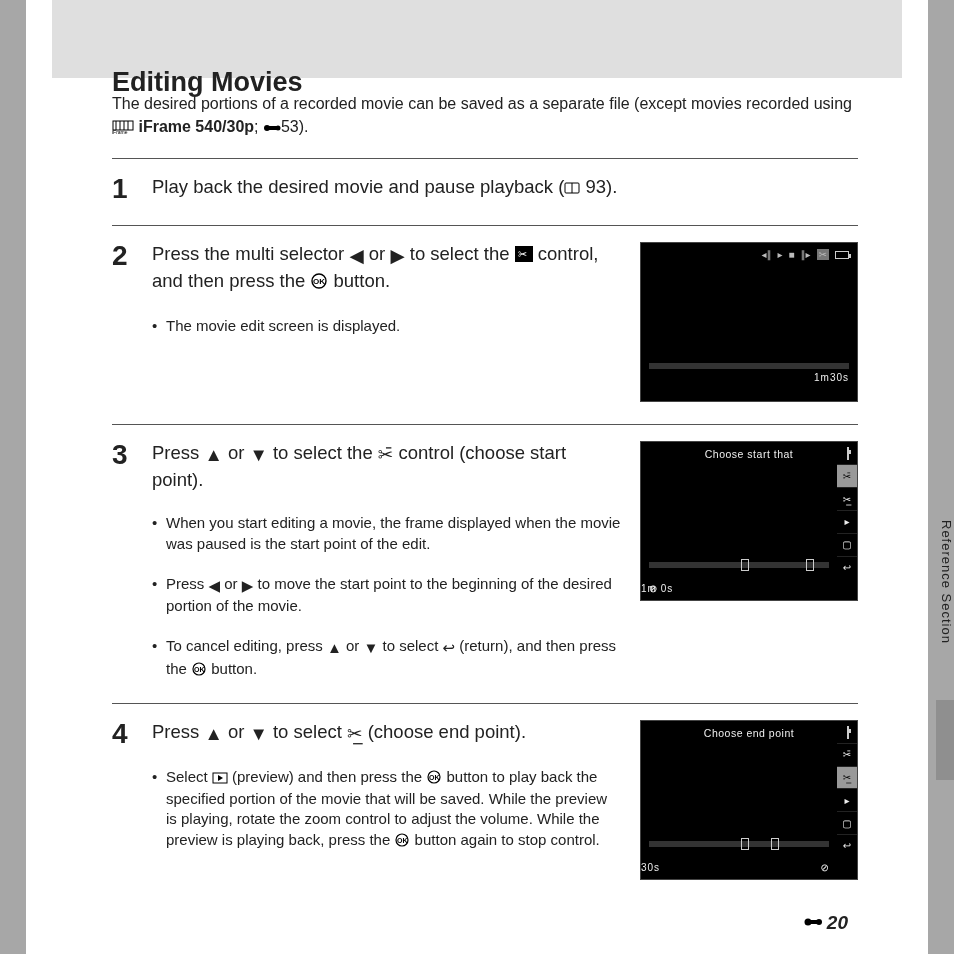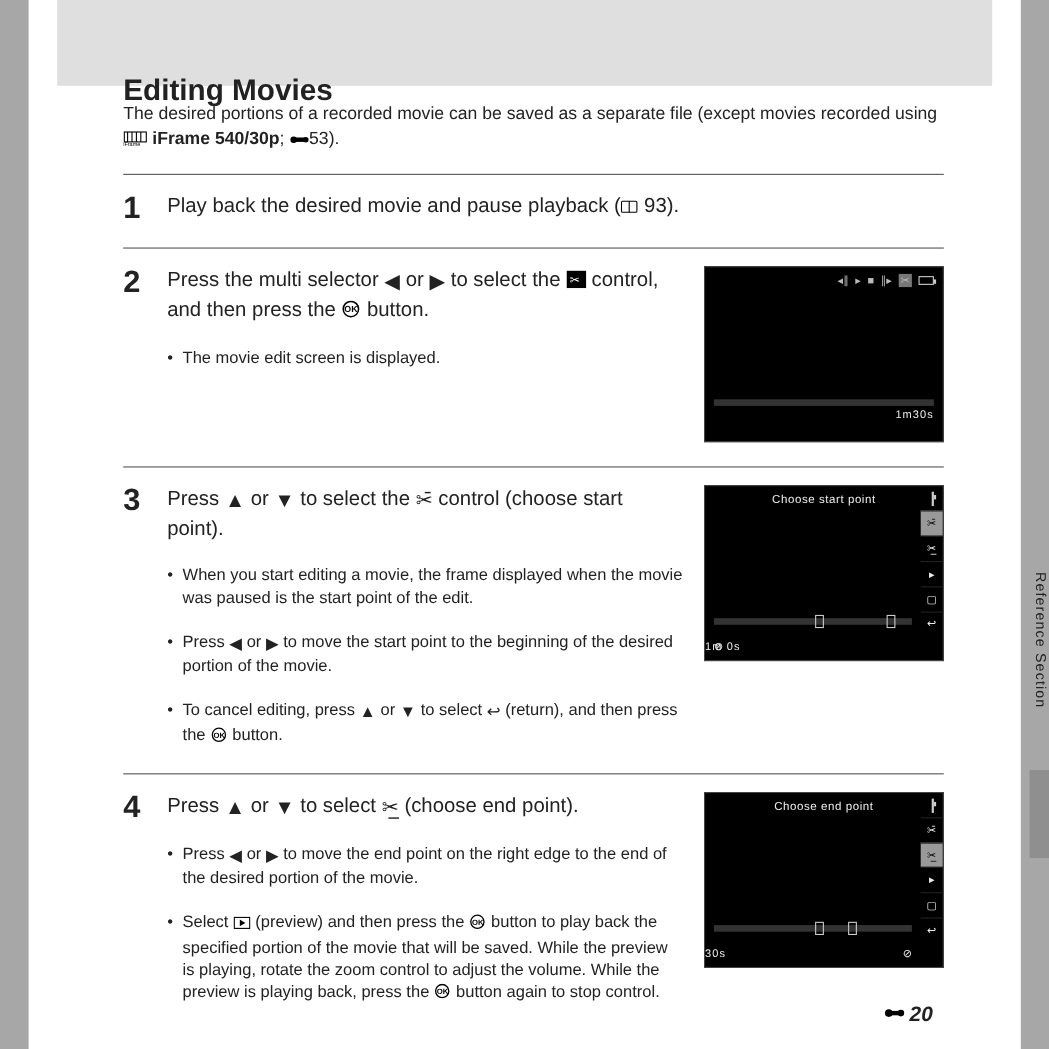--- a/index.html
+++ b/index.html
@@ -181,21 +181,21 @@
               <li>
                 <span>To cancel editing, press </span><span class="glyph">▲</span><span> or </span><span class="glyph">▼</span><span> to select </span><span class="glyph">↩</span><span> (return), and then press the </span><span class="glyph"><svg width="16" height="14">
                       <circle cx="8" cy="7" r="6" fill="none" stroke="#000" stroke-width="1.2"></circle>
                       <text x="3" y="10" font-size="7" font-weight="700">OK</text>
                     </svg></span><span> button.</span>
               </li>
             </ul>
           </div>
         </div>
         <div class="lcd">
-          <div class="lcd-title">Choose start point</div>
+          <div class="lcd-title">Choose start that</div>
           <div style="position:absolute;top:6px;right:8px;"><span class="batt"></span></div>
           <div class="lcd-side">
             <div class="sel">✂̄</div>
             <div>✂̲</div>
             <div>▸</div>
             <div>▢</div>
             <div>↩</div>
           </div>
           <div class="lcd-bar" style="right:28px;"></div>
           <div class="handle" style="left:100px;"></div>
@@ -206,23 +206,20 @@
       </div>
 
       <div class="row" style="border-top:1px solid #555;padding-top:16px;">
         <div class="step">
           <div class="step-num">4</div>
           <div class="step-body">
             <p class="step-main">
               <span>Press </span><span class="glyph">▲</span><span> or </span><span class="glyph">▼</span><span> to select </span><span class="glyph">✂̲</span><span> (choose end point).</span>
             </p>
             <ul class="step-sub">
-              <li>
-                <span>Press </span><span class="glyph">◀</span><span> or </span><span class="glyph">▶</span><span> to move the end point on the right edge to the end of the desired portion of the movie.</span>
-              </li>
               <li>
                 <span>Select </span><span class="glyph"><svg width="16" height="12">
                       <rect x="1" y="1" width="14" height="10" fill="none" stroke="#000"></rect>
                       <polygon points="6,3 6,9 11,6" fill="#000"></polygon>
                     </svg></span><span> (preview) and then press the </span><span class="glyph"><svg width="16" height="14">
                       <circle cx="8" cy="7" r="6" fill="none" stroke="#000" stroke-width="1.2"></circle>
                       <text x="3" y="10" font-size="7" font-weight="700">OK</text>
                     </svg></span><span> button to play back the specified portion of the movie that will be saved. While the preview is playing, rotate the zoom control to adjust the volume. While the preview is playing back, press the </span><span class="glyph"><svg width="16" height="14">
                       <circle cx="8" cy="7" r="6" fill="none" stroke="#000" stroke-width="1.2"></circle>
                       <text x="3" y="10" font-size="7" font-weight="700">OK</text>

